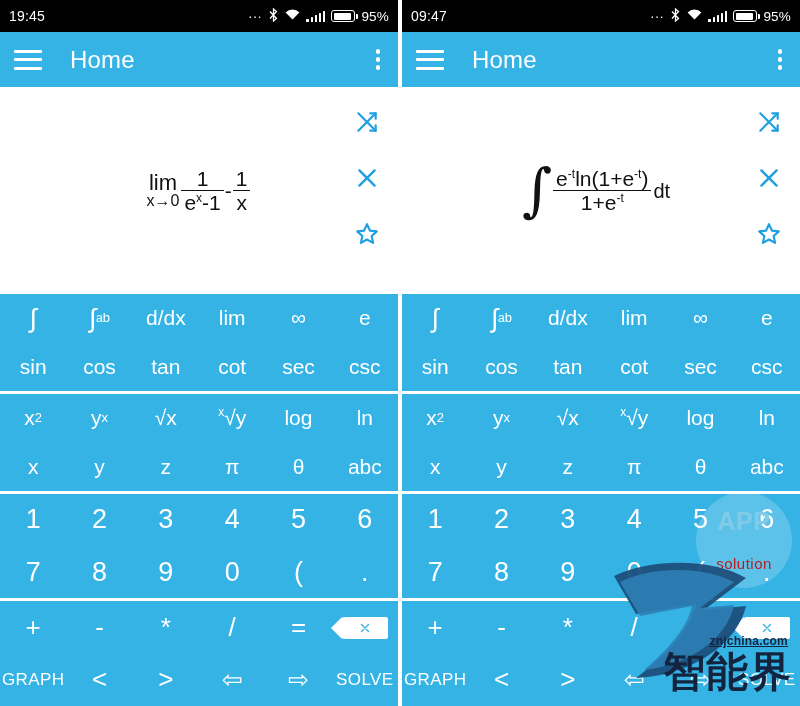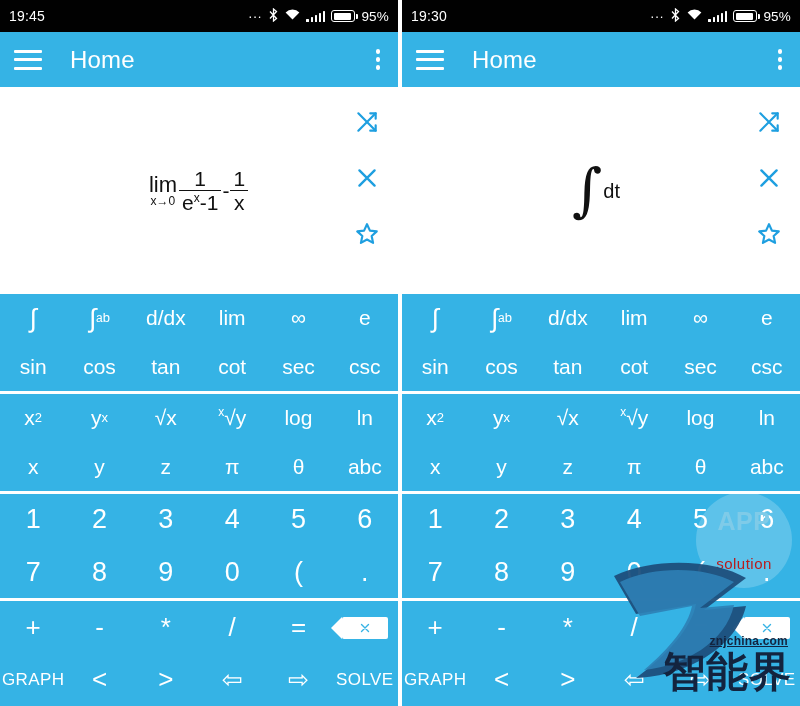--- a/index.html
+++ b/index.html
@@ -53,21 +53,21 @@
   .exprarea {
     background: #ffffff; flex: 0 0 207px; position: relative;
     display: flex; align-items: center; justify-content: center;
   }
   .expr { color: #111111; font-size: 21px; line-height: 1; }
 
   
   .mrow { display: inline-flex; align-items: center; }
   .lim-wrap { display: inline-flex; flex-direction: column; align-items: center; margin-right: 1px; }
   .lim-top { font-size: 22px; }
-  .lim-sub { font-size: 12px; margin-top: -1px; }
+  .lim-sub { font-size: 16px; margin-top: -1px; }
   .frac { display: inline-flex; flex-direction: column; align-items: center; margin: 0 1px; }
   .frac .num { padding: 0 3px; font-size: 21px; }
   .frac .den { padding: 0 3px; font-size: 21px; }
   .frac .bar { height: 1.6px; background: #111; width: 100%; margin: 1px 0; }
   sup.ex { font-size: 12px; vertical-align: super; line-height: 0; }
   .intsym { font-size: 58px; line-height: .72; font-family: "DejaVu Serif", serif; }
   .dt { font-size: 20px; margin-left: 1px; }
 
   
   .actions {
@@ -393,21 +393,21 @@
             </div>
           </div>
         </div>
       </div>
   </div>
 
   <div class="gutter"></div>
 
   <div class="phone" id="phone1">
     <div class="statusbar">
-      <span class="sb-time">19:30</span>
+      <span class="sb-time">09:47</span>
       <span class="sb-right">
         <span class="sb-dots">...</span>
         <span class="sb-ico">
           <svg width="11" height="14" viewBox="0 0 11 14">
               <path d="M2 3.5L8.5 10.5 5.5 13V1l3 2.5L2 10.5" fill="none" stroke="#fff" stroke-width="1.3"></path>
             </svg>
         </span>
         <span class="sb-ico">
           <svg width="15" height="12" viewBox="0 0 15 12">
               <path d="M7.5 10.6 0.6 3.4A9.8 9.8 0 0 1 14.4 3.4Z" fill="#fff"></path>
@@ -437,20 +437,25 @@
       <div class="overflow">
           <i></i>
           <i></i>
           <i></i>
         </div>
     </div>
 
     <div class="exprarea">
       <div class="expr mrow" style="margin-left:-10px;">
         <span class="intsym">∫</span>
+        <span class="frac">
+          <span class="num"><span>e</span><sup class="ex">-t</sup><span>ln(1+e</span><sup class="ex">-t</sup><span>)</span></span>
+          <span class="bar"></span>
+          <span class="den"><span>1+e</span><sup class="ex">-t</sup></span>
+        </span>
         <span class="dt">dt</span>
       </div>
 
       <div class="actions">
         <div class="act">
           <svg viewBox="0 0 24 24" fill="none" stroke="#1e9fe0" stroke-width="2" stroke-linecap="round" stroke-linejoin="round">
               <path d="M4 4l16 16M20 4L4 20"></path>
               <path d="M20 4h-5M20 4v5M20 20h-5M20 20v-5"></path>
             </svg>
         </div>

